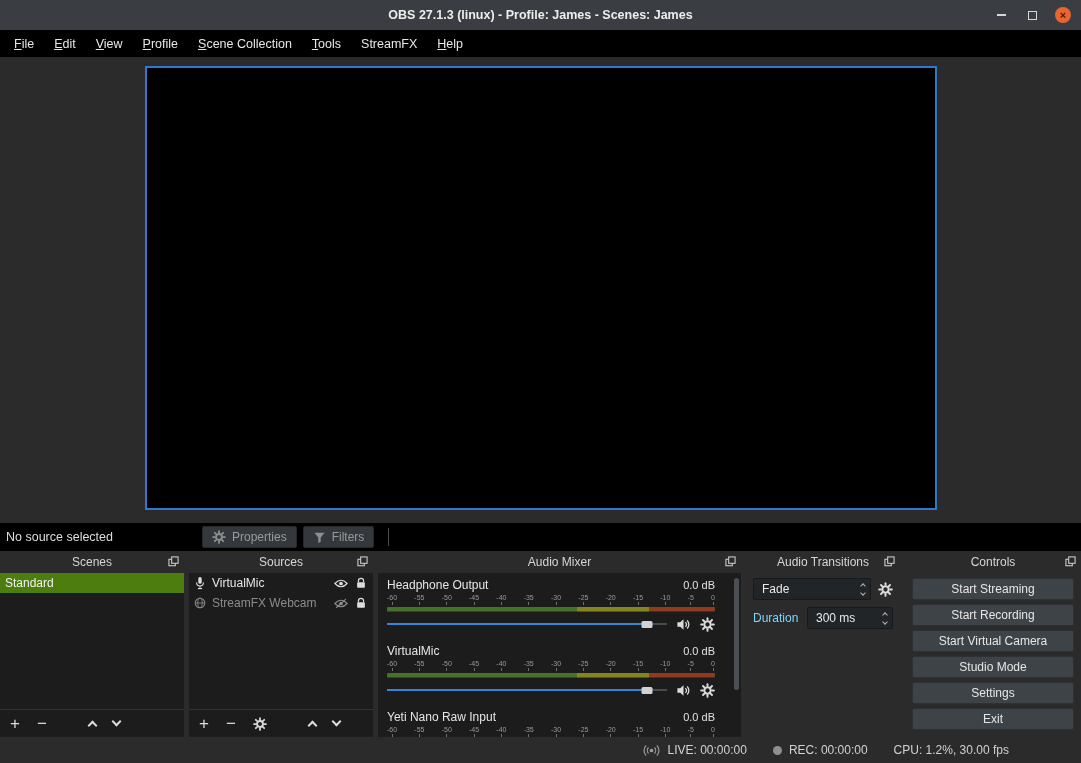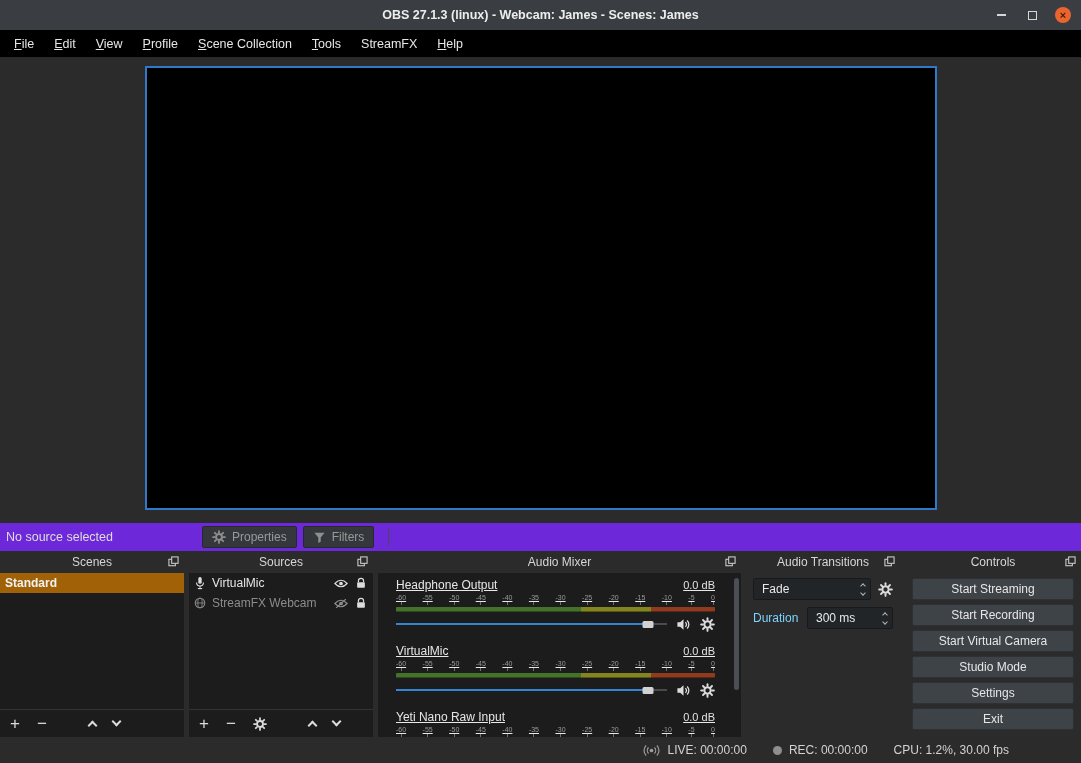--- a/index.html
+++ b/index.html
@@ -23,60 +23,60 @@
   .menubar { height:28px; background:#000000; display:flex; align-items:center; padding-left:4px; flex:none; border-bottom:1px solid #26292c; }
   .menu-item { display:inline-block; padding:5px 10px; font-size:12.5px; color:#e6e6e6; cursor:pointer; }
   .menu-item::first-letter { text-decoration:underline; }
   .menu-item.no-mn::first-letter { text-decoration:none; }
 
   
   .main { flex:1; position:relative; background:#2b2b2b; }
   .preview { position:absolute; left:145px; top:8px; width:792px; height:444px; background:#000; border:2px solid #3078c8; }
 
   
-  .srctoolbar { height:28px; flex:none; display:flex; align-items:center; padding-left:6px; background:#6d28d9; }
+  .srctoolbar { height:28px; flex:none; display:flex; align-items:center; padding-left:6px; background:#000000; }
   .nosel { width:196px; color:#dedede; font-size:12.5px; }
   .tb-btn { display:flex; align-items:center; gap:6px; height:22px; padding:0 9px; margin-right:6px;
     background:#34383c; border:1px solid #26292c; border-radius:2px; color:#999; font-size:12px;
     font-family:inherit; cursor:default; }
   .tb-btn .ic { display:flex; color:#8f8f8f; }
   .vsep { width:1px; height:18px; background:#474b4f; margin-left:8px; }
 
   
   .docks { height:186px; flex:none; display:flex; gap:5px; background:#2b2b2b; }
   .panel { display:flex; flex-direction:column; }
   .panel-head { height:22px; position:relative; display:flex; align-items:center; justify-content:center; flex:none; }
   .panel-title { font-size:12px; color:#d6d6d6; }
   .popout { position:absolute; right:5px; top:5px; display:flex; cursor:pointer; }
   .panel-body { flex:1; overflow:hidden; }
   .panel-body.dark { background:#1c1c1c; display:flex; flex-direction:column; }
   .list { flex:1; }
   .list-item { height:20px; line-height:20px; padding-left:5px; color:#e8e8e8; cursor:pointer; }
-  .list-item.selected { background:#a16207; color:#f2f2f2;font-weight:bold; }
+  .list-item.selected { background:#4d7c0f; color:#f2f2f2; }
   .list-toolbar { height:28px; flex:none; border-top:1px solid #333; display:flex; align-items:center; padding:0 10px; gap:17px; }
   .glyph { font-size:17px; line-height:1; color:#dcdcdc; cursor:pointer; }
   .spacer { width:8px; }
   .chev { display:inline-block; width:7px; height:7px; border-left:2px solid #dcdcdc; border-bottom:2px solid #dcdcdc; }
   .chev.up { transform:rotate(135deg); margin-top:4px; }
   .chev.down { transform:rotate(-45deg); margin-bottom:4px; }
   .chev.s { width:4px; height:4px; border-width:1.5px; border-color:#b5b5b5; }
   .chev.s.up { margin-top:2px; }
   .chev.s.down { margin-bottom:2px; }
   .chev-btn { cursor:pointer; display:flex; }
 
   
   .src-row { height:20px; display:flex; align-items:center; padding:0 6px 0 5px; gap:6px; cursor:pointer; }
   .src-name { font-size:12px; color:#e6e6e6; }
   .src-row .ic { display:flex; color:#dcdcdc; }
   .src-actions { margin-left:auto; display:flex; gap:7px; align-items:center; }
   .dim { color:#8c8c8c !important; }
 
   
   .mix-body { position:relative; padding-top:4px; }
-  .mix-ch { margin:0 0 9px 13px; padding:0 26px 0 5px;text-decoration:underline; }
+  .mix-ch { margin:0 0 9px 4px; padding:0 26px 0 5px; }
   .mix-head { height:16px; display:flex; align-items:center; justify-content:space-between; }
   .mix-name { font-size:12px; color:#e6e6e6; }
   .mix-db { font-size:11px; color:#e2e2e2; }
   .mix-ruler { display:flex; justify-content:space-between; height:12px; margin-top:1px; }
   .tick { font-size:7px; color:#9a9a9a; line-height:1; display:flex; flex-direction:column; align-items:center; }
   .tick::after { content:""; width:1px; height:3px; background:#6f6f6f; margin-top:1px; }
   .mix-meter { height:5px; margin-top:1px; border-radius:1px;
     background:linear-gradient(to right,#44722a 0%,#44722a 58%,#85851f 58%,#85851f 80%,#8f3b20 80%,#8f3b20 100%);
     box-shadow:inset 0 -1px 0 rgba(0,0,0,.35); }
   .mix-ctl { display:flex; align-items:center; gap:9px; height:20px; margin-top:2px; }
@@ -107,21 +107,21 @@
   .status-group { display:flex; align-items:center; gap:7px; }
   .rec-dot { width:9px; height:9px; border-radius:50%; background:#8f8f8f; display:inline-block; }
   .bc-icon { color:#9c9c9c; display:flex; }
 </style>
 </head>
 <body>
 
 <div class="app">
 
   <div class="titlebar">
-    <span class="title">OBS 27.1.3 (linux) - Webcam: James - Scenes: James</span>
+    <span class="title">OBS 27.1.3 (linux) - Profile: James - Scenes: James</span>
     <div class="winbtns">
       <div class="winbtn">
           <span class="min-glyph"></span>
         </div>
       <div class="winbtn">
           <span class="max-glyph"></span>
         </div>
       <div class="winbtn close">
           <span>×</span>
         </div>

